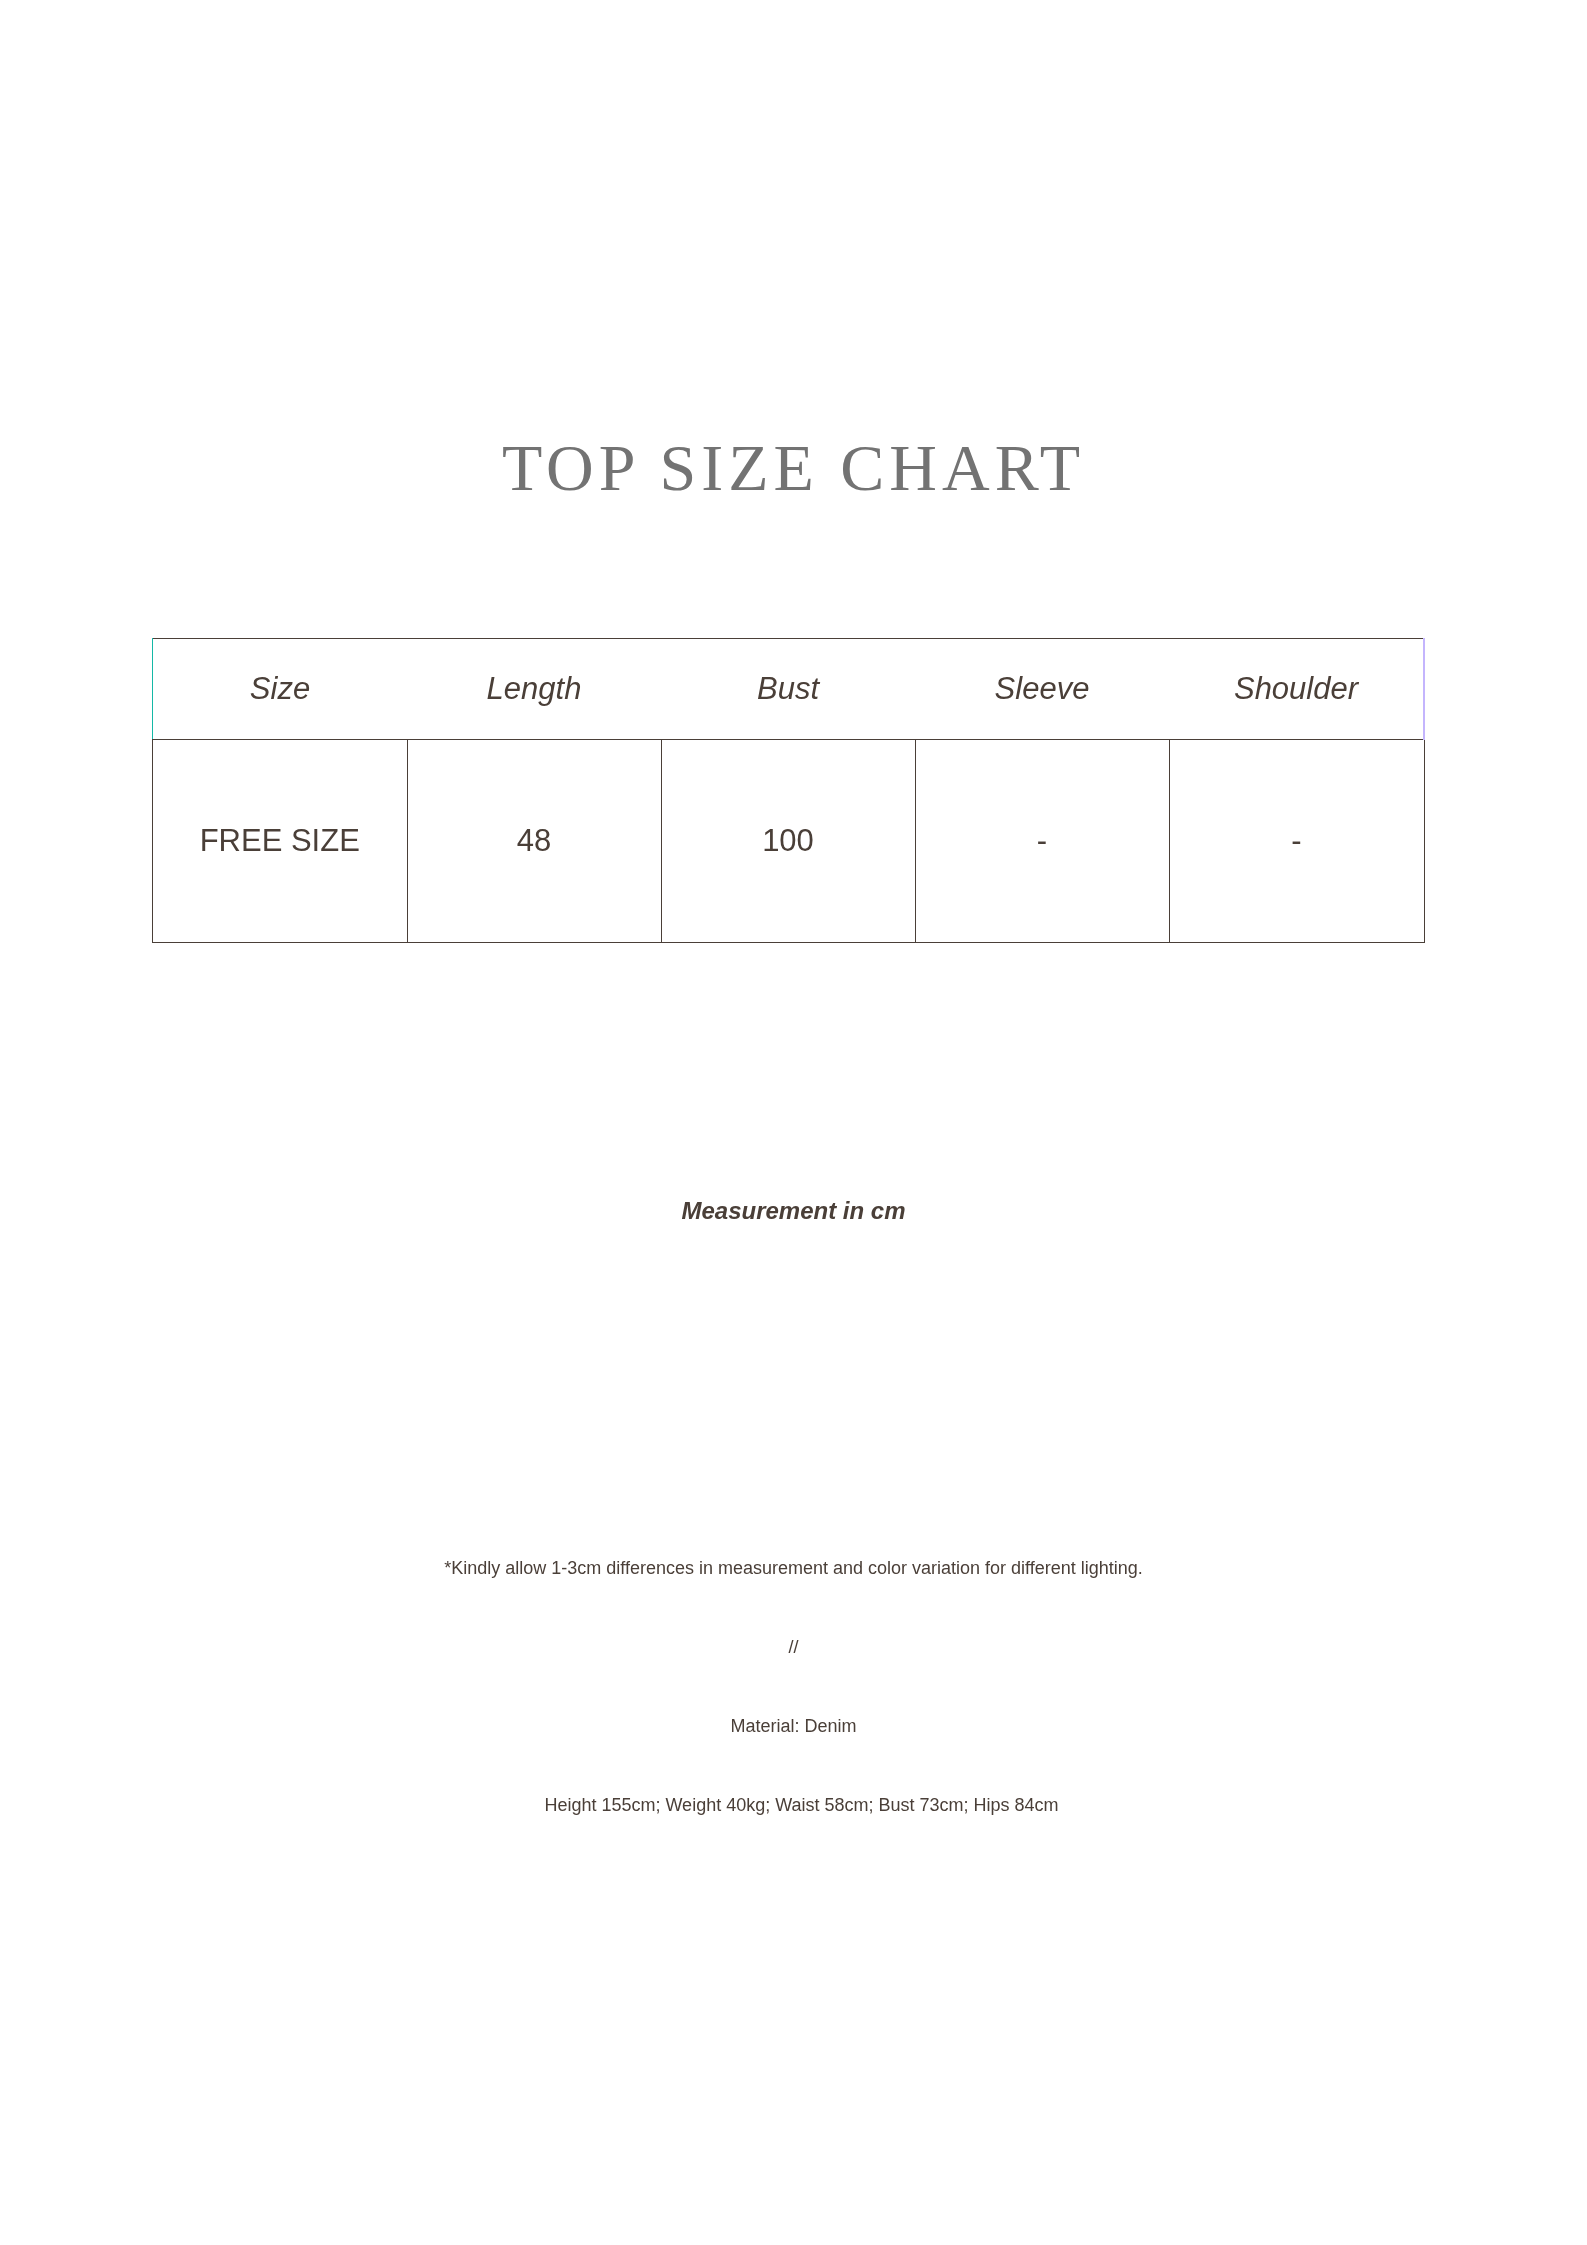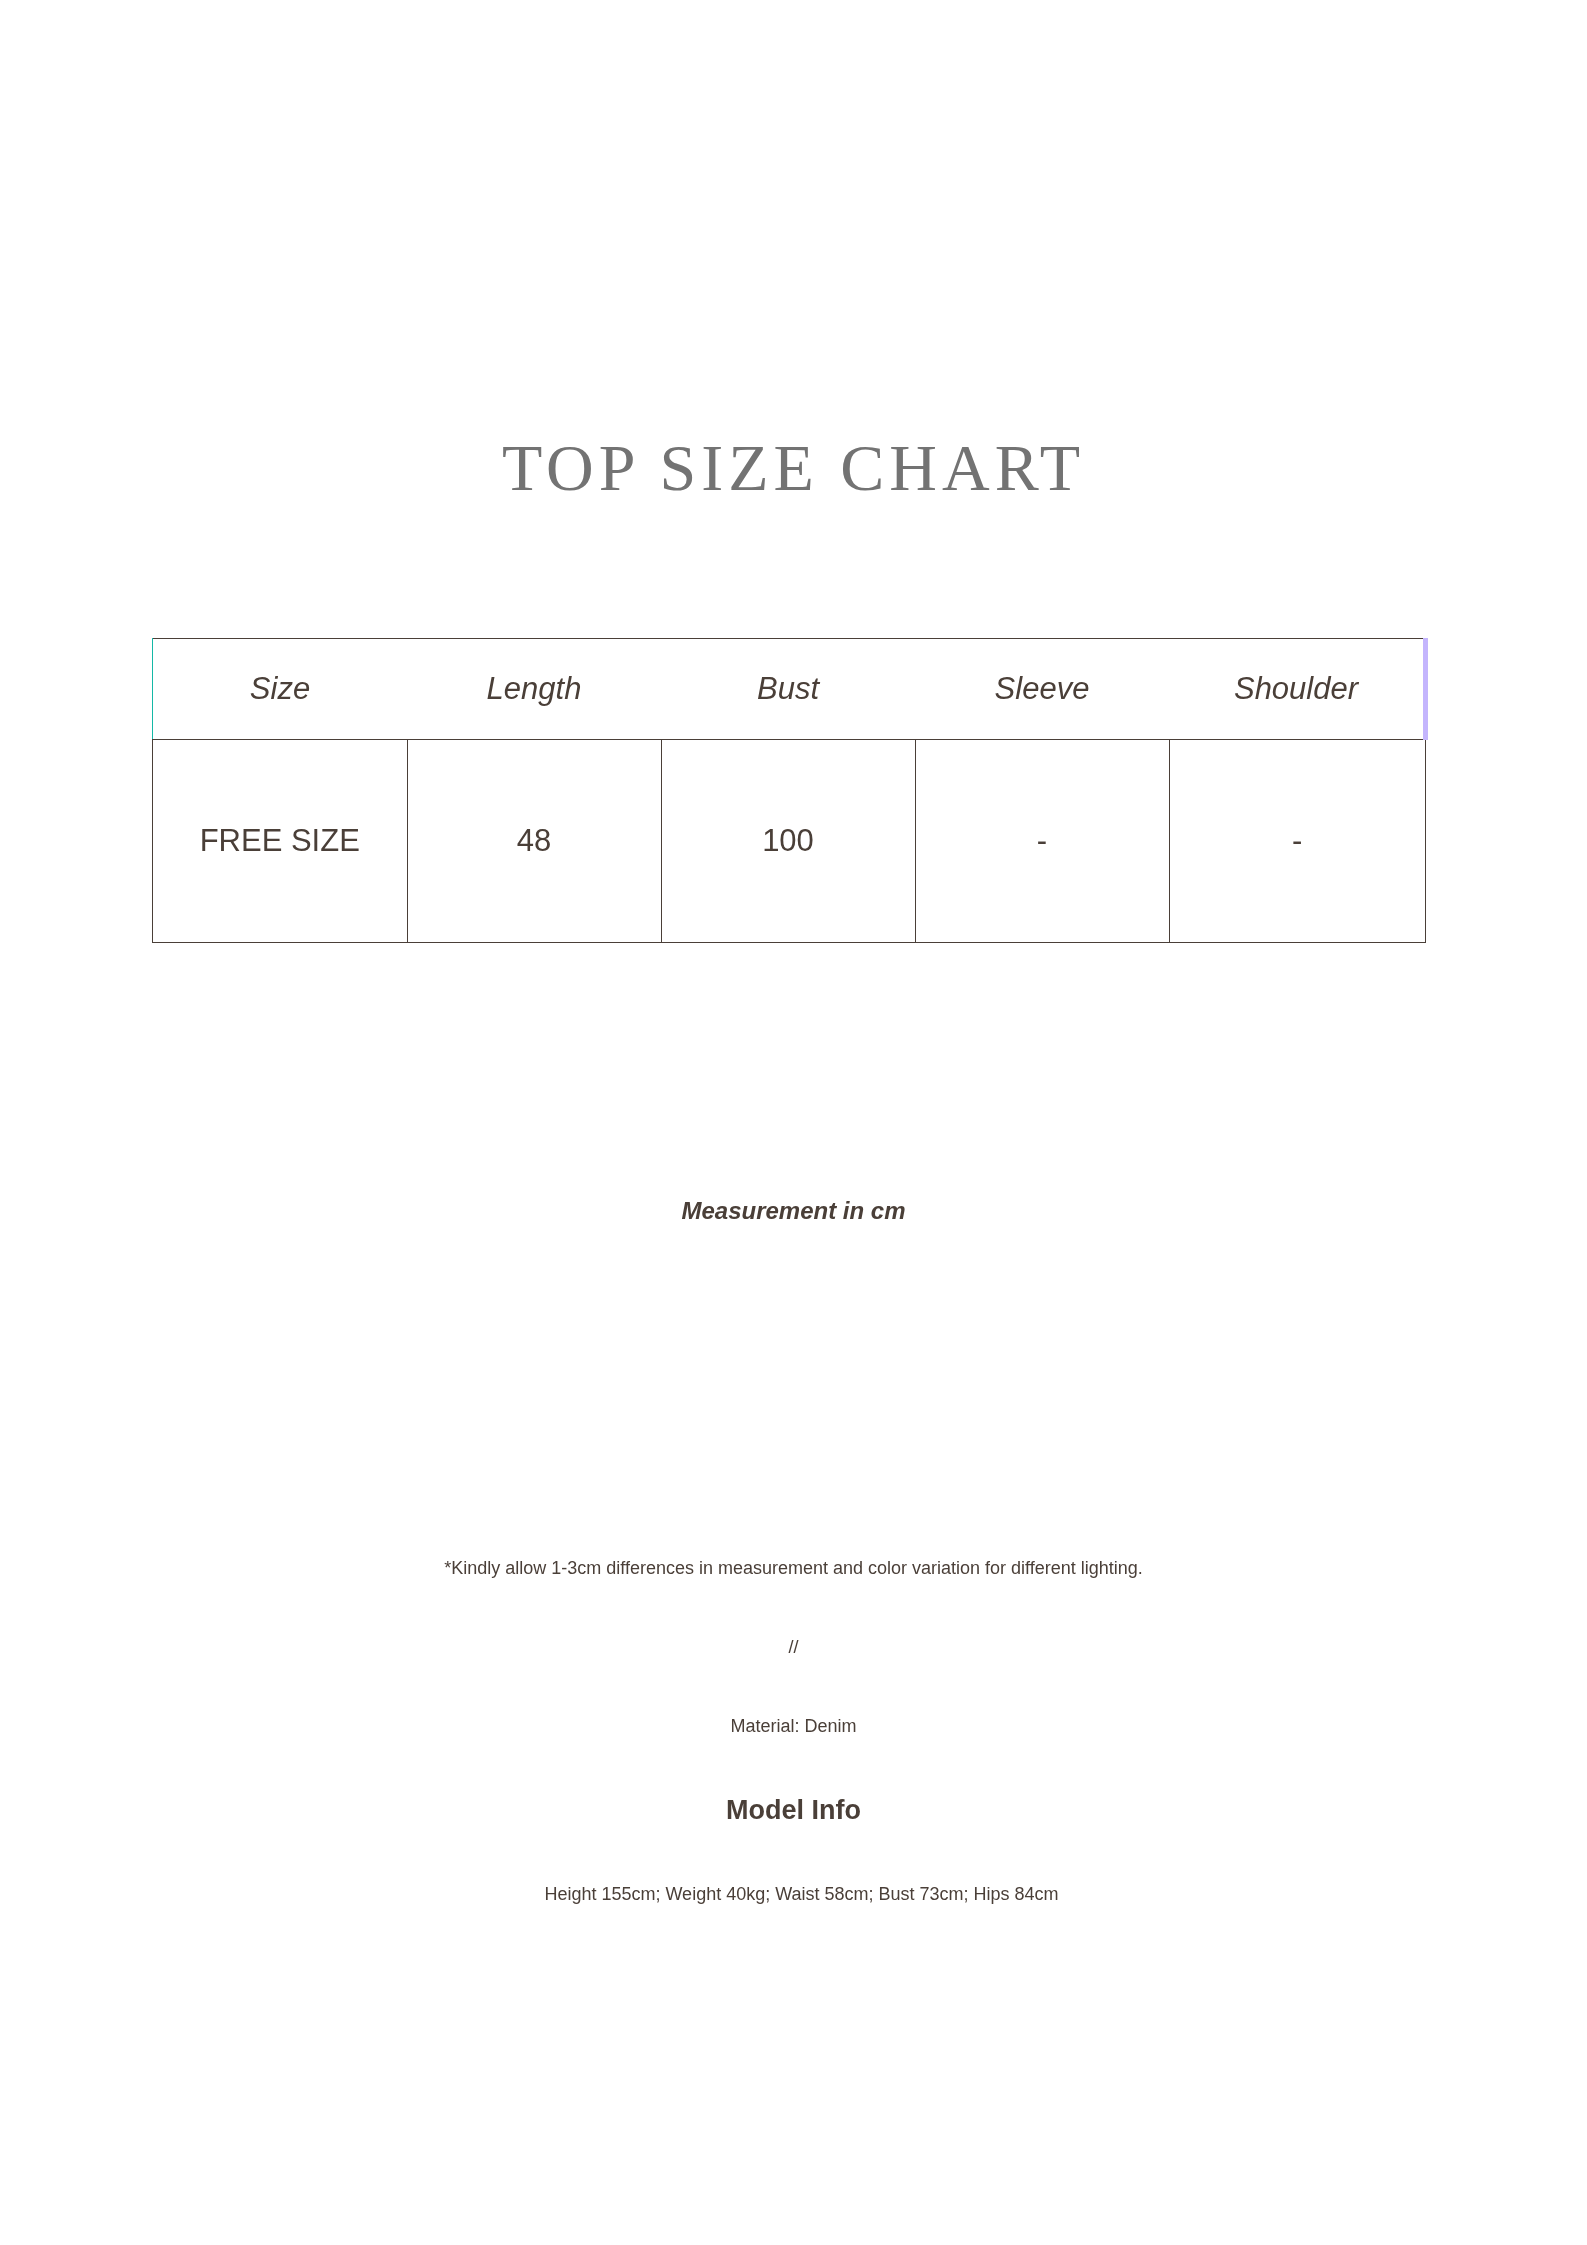--- a/index.html
+++ b/index.html
@@ -62,21 +62,21 @@
     font-size: 31px;
     height: 98px;
     border-left: none;
     border-right: none;
     border-top: none;
   }
   table.size-table thead tr th:first-child {
     border-left: 1px solid #14b8a6;
   }
   table.size-table thead tr th:last-child {
-    border-right: 5px solid #c4b5fd;
+    border-right: 2px solid #c4b5fd;
     margin-top: 45px;
   }
   table.size-table thead tr {
     border-top: 1px solid #4a3f38;
   }
 
   table.size-table td {
     font-size: 31px;
     height: 200px;
     vertical-align: middle;
@@ -145,17 +145,16 @@
       </tbody>
     </table>
   </div>
 
   <div class="measure-note">Measurement in cm</div>
 
   <div class="footer-block">
     <div class="footer-line">*Kindly allow 1-3cm differences in measurement and color variation for different lighting.</div>
     <div class="footer-line">//</div>
     <div class="footer-line">Material: Denim</div>
-    <div class="footer-line bold">Model Info</div>
     <div class="footer-line">Height 155cm; Weight 40kg; Waist 58cm; Bust 73cm; Hips 84cm</div>
   </div>
 
 </div>
 
 </body></html>

